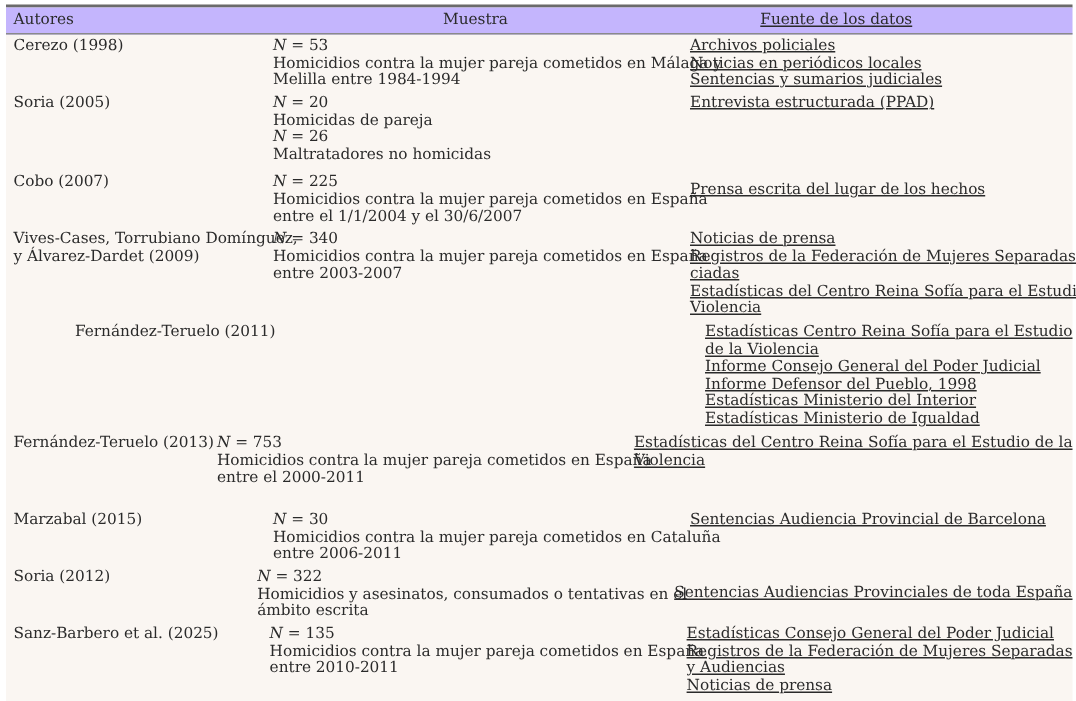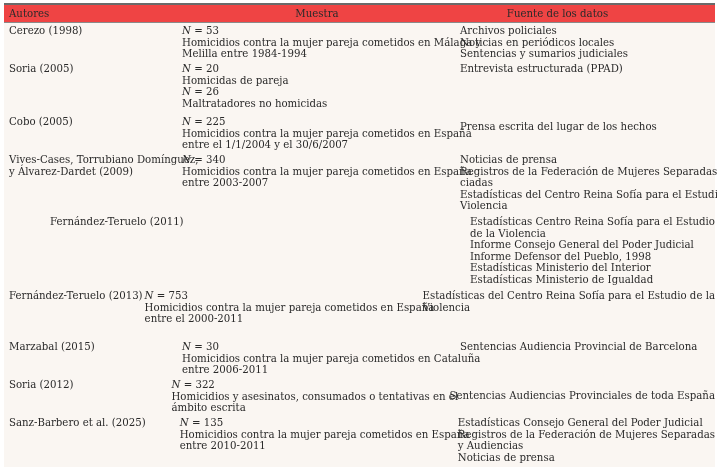--- a/index.html
+++ b/index.html
@@ -17,29 +17,29 @@
     width: 711px;
     background: #faf6f2;
     border-top: 2px solid #6a6a6a;
     border-bottom: 2px solid #6a6a6a;
   }
   .hdr {
     display: flex;
     height: 17px;
     align-items: center;
     border-bottom: 1px solid #8a8a8a;
-    background: #ef4444;
+    background: #c4b5fd;
   }
   .hdr .c1 { width: 176px; padding-left: 5px; }
   .hdr .c2 { width: 272px; text-align: center; }
   .hdr .c3 { flex: 1; text-align: center; padding-right: 60px; }
   .row { display: flex; }
   .c1 { width: 176px; padding-left: 5px; box-sizing: border-box; }
   .c2 { width: 272px; padding-left: 2px; box-sizing: border-box; }
-  .c3 { flex: 1; padding-left: 8px; box-sizing: border-box; }
+  .c3 { flex: 1; padding-left: 8px; box-sizing: border-box; text-decoration: underline; }
   .line { line-height: 11.6px; white-space: nowrap; }
   .n { font-style: italic; }
 </style>
 </head>
 <body>
 
 <div class="table">
   <div class="hdr">
     <div class="c1">Autores</div>
     <div class="c2">Muestra</div>
@@ -70,21 +70,21 @@
           <div class="line">Homicidas de pareja</div>
           <div class="line"><span class="n">N</span> = 26</div>
           <div class="line">Maltratadores no homicidas</div>
         </div>
         <div class="c3" style="padding-top: 0px;">
           <div class="line">Entrevista estructurada (PPAD)</div>
         </div>
       </div>
       <div class="row" style="height: 36px; padding-top: 2px;">
         <div class="c1">
-          <div class="line">Cobo (2005)</div>
+          <div class="line">Cobo (2007)</div>
         </div>
         <div class="c2">
           <div class="line"><span class="n">N</span> = 225</div>
           <div class="line">Homicidios contra la mujer pareja cometidos en España</div>
           <div class="line">entre el 1/1/2004 y el 30/6/2007</div>
         </div>
         <div class="c3" style="padding-top: 5px;">
           <div class="line">Prensa escrita del lugar de los hechos</div>
         </div>
       </div>

